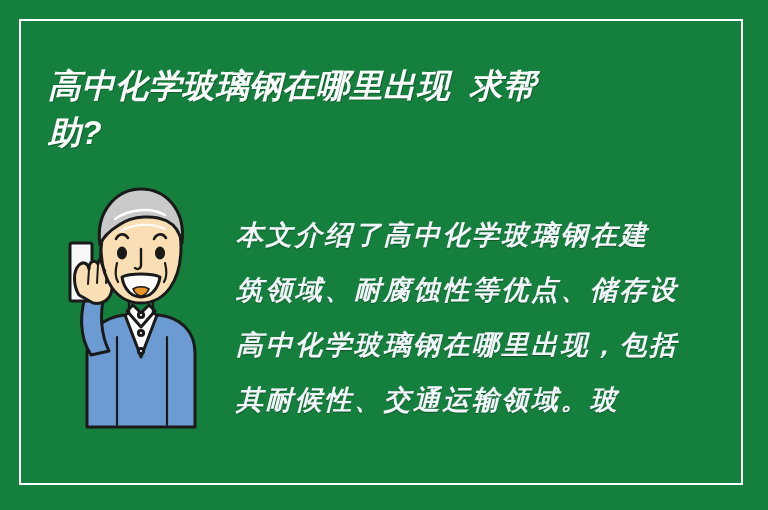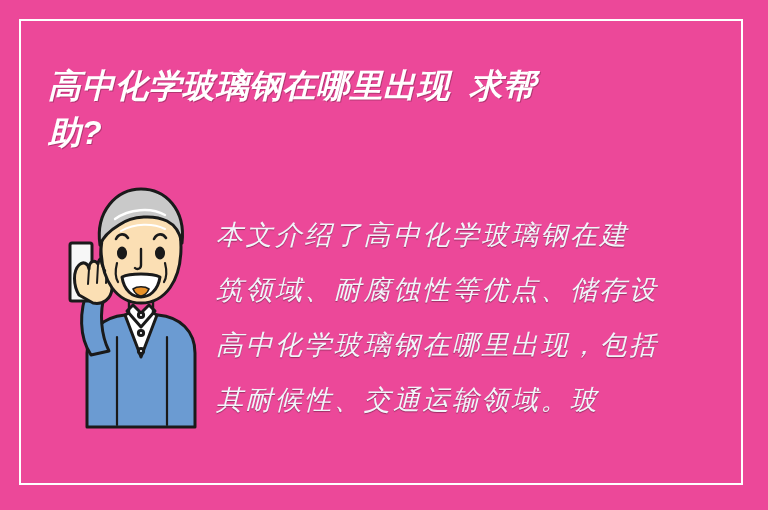--- a/index.html
+++ b/index.html
@@ -12,21 +12,21 @@
     height: 510px;
     overflow: hidden;
     font-family: "Liberation Sans", sans-serif;
   }
 
   
   #poster {
     position: relative;
     width: 768px;
     height: 510px;
-    background: #ec4899;
+    background: #15803d;
     overflow: hidden;
   }
 
   
   #frame {
     position: absolute;
     left: 19px;
     top: 19px;
     width: 724px;
     height: 466px;
@@ -64,23 +64,24 @@
   }
   #illustration svg {
     display: block;
     width: 150px;
     height: 245px;
   }
 
   
   #bodycopy {
     position: absolute;
-    left: 216px;
+    left: 236px;
     top: 208px;
     width: 420px;
+    font-weight: bold;
   }
   .body-line {
     color: #f2f5fa;
     font-family: "Liberation Serif", serif;
     font-style: italic;
     font-size: 27px;
     line-height: 55px;
     letter-spacing: 2.5px;
     white-space: pre;
     text-shadow: 0 1px 1px rgba(0,0,0,0.35);

